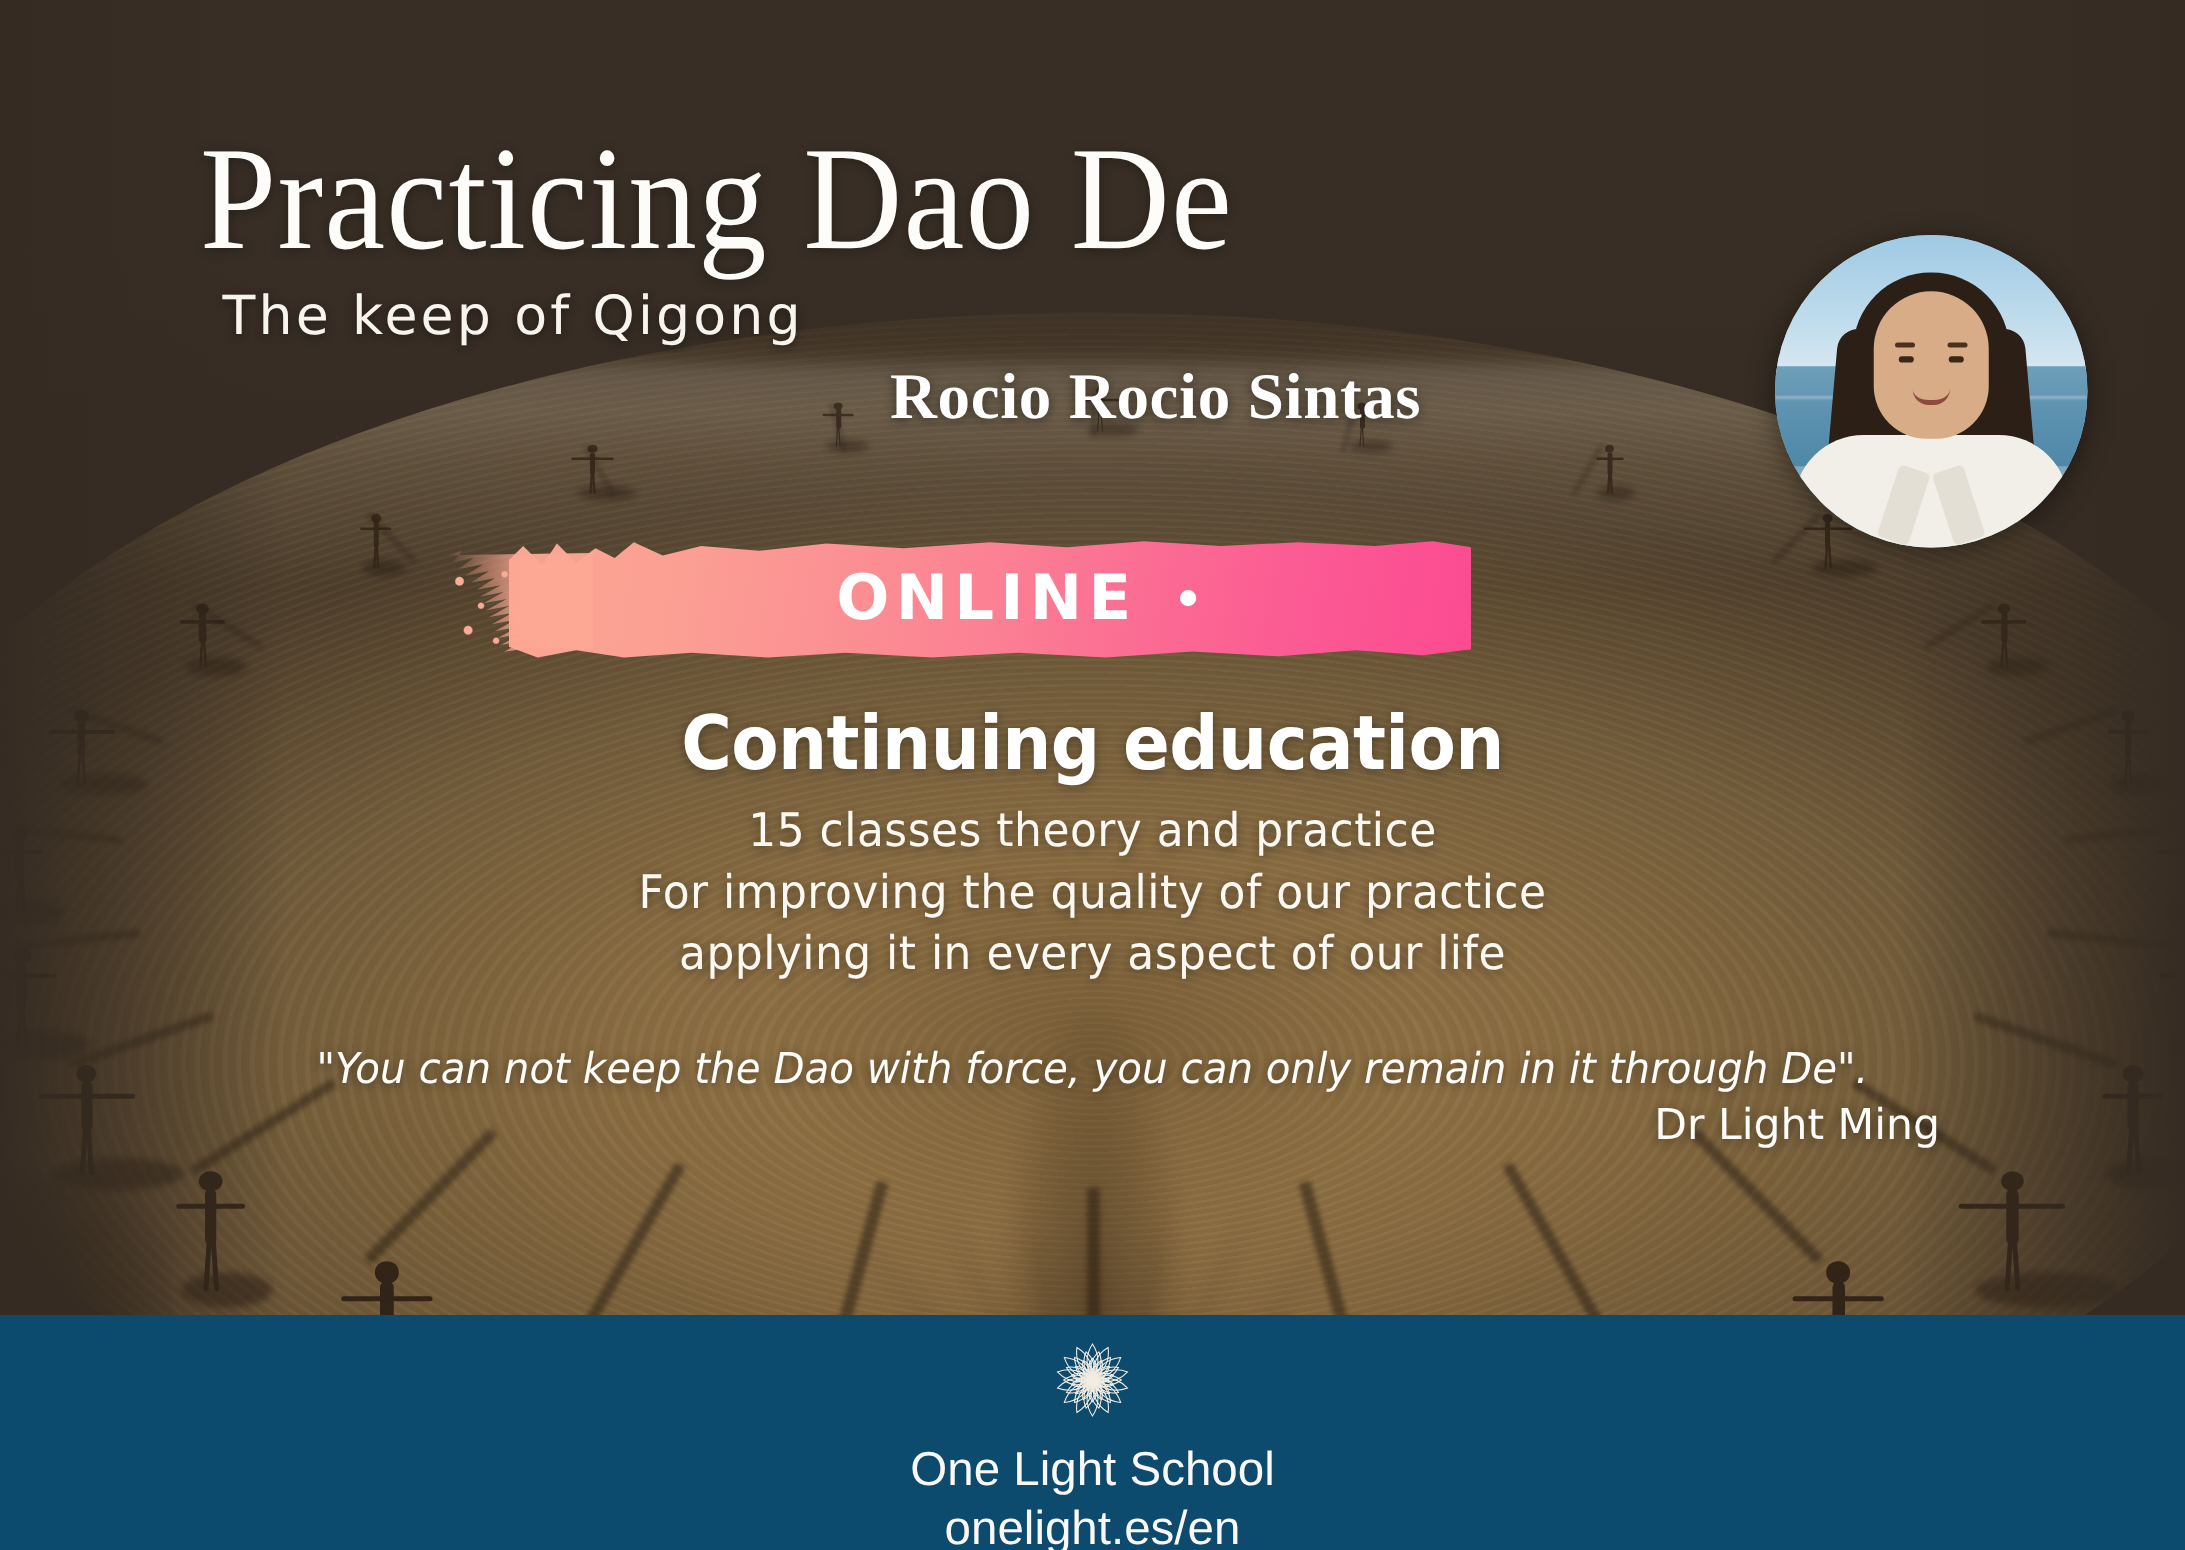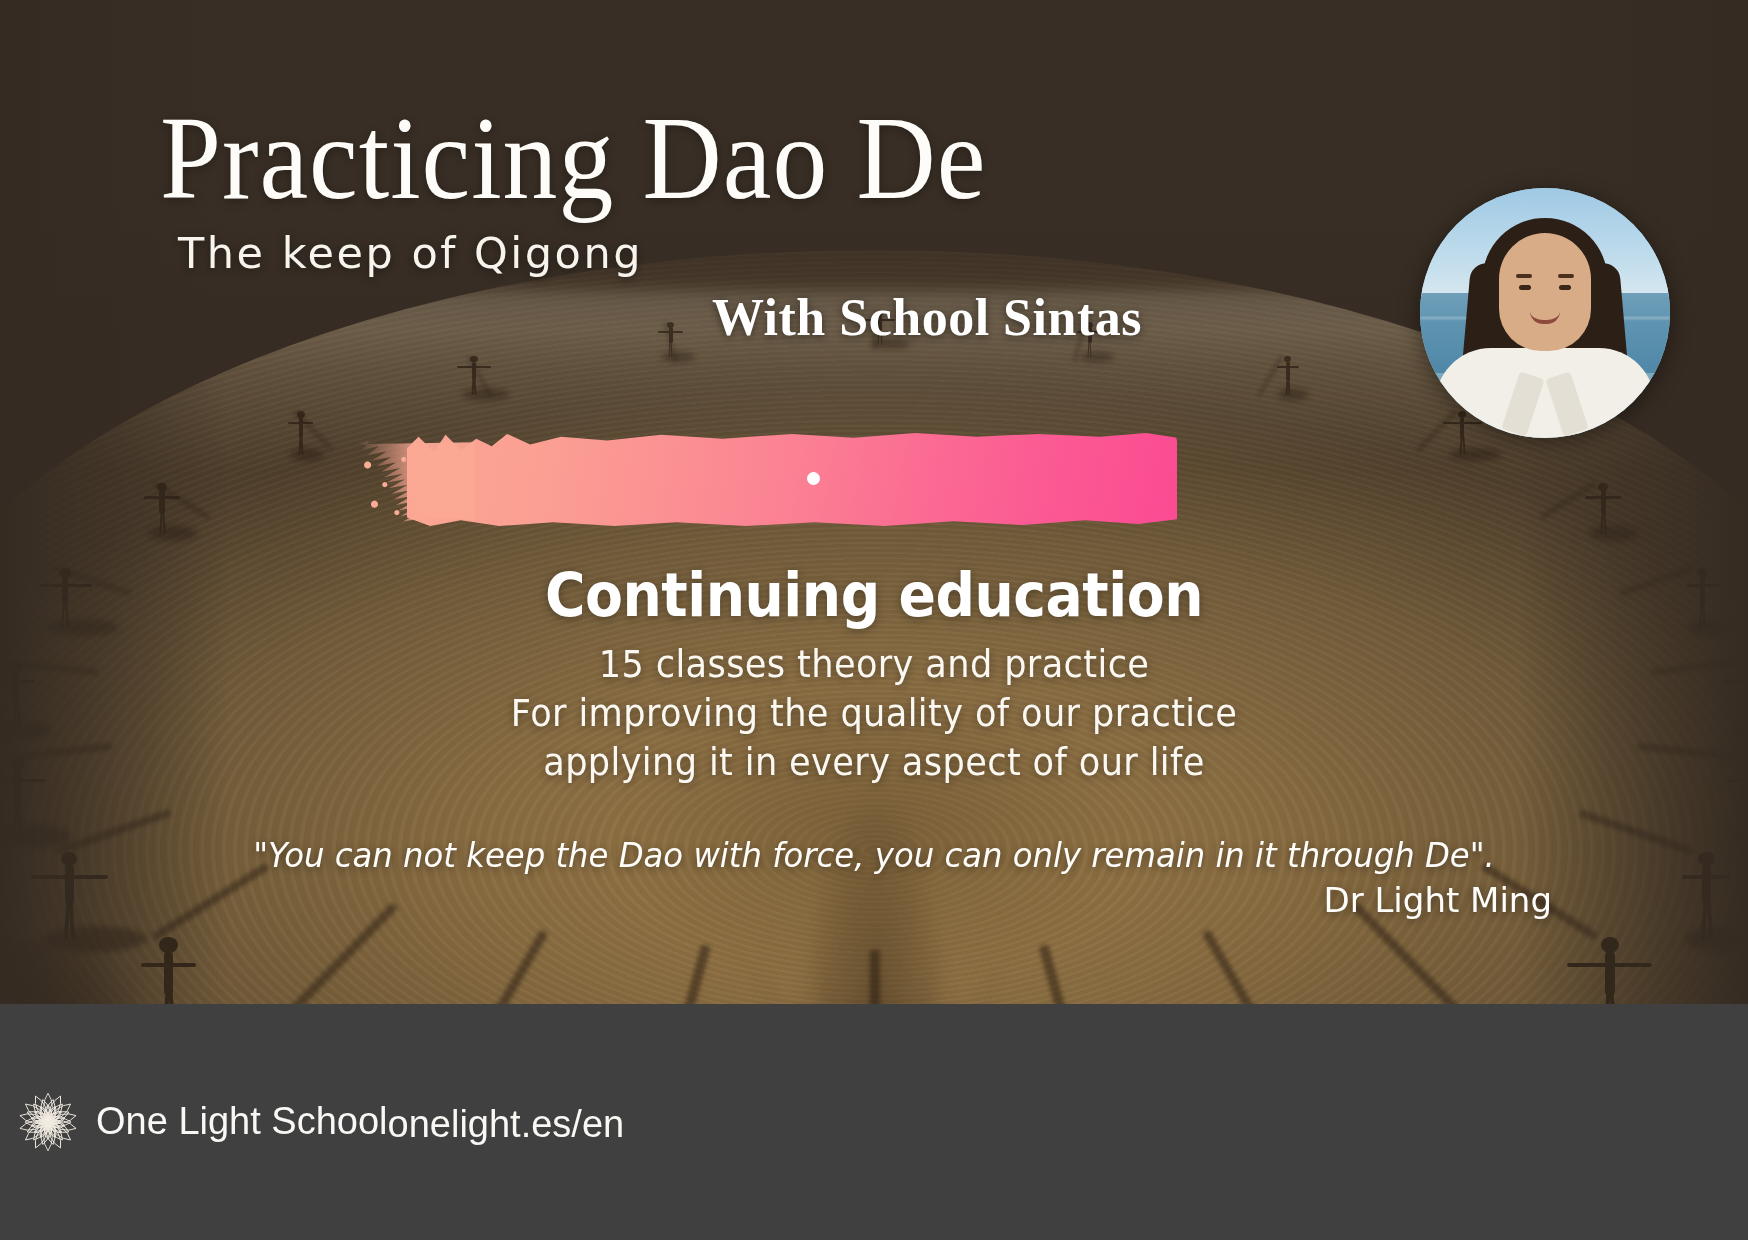--- a/index.html
+++ b/index.html
@@ -296,23 +296,23 @@
   .attrib{
     position:absolute; right:196px; top:880px;
     font-family:"DejaVu Sans", sans-serif;
     font-size:34px;
     color:#fefdfa;
     text-shadow:0 2px 9px rgba(0,0,0,0.45);
   }
 
   
   .footer{
-    position:absolute; left:0; bottom:0; width:100%; height:236px;
-    background:#404040;
-    display:flex; flex-direction:row; align-items:center;
+    position:absolute; left:0; bottom:0; width:100%; height:188px;
+    background:#0c4a6e;
+    display:flex; flex-direction:column; align-items:center;
   }
   .mandala{ margin-top:4px; }
   .footer-name{
     font-family:"Liberation Sans", sans-serif;
     font-size:38px; color:#faf8f4; margin-top:-2px;
   }
   .footer-url{
     font-family:"Liberation Sans", sans-serif;
     font-size:38px; color:#faf8f4; margin-top:4px;
   }
@@ -651,21 +651,21 @@
   </div>
 
   <div class="top-shade"></div>
   <div class="side-shade-l"></div>
   <div class="side-shade-r"></div>
 
   <div class="layer">
 
     <div class="title">Practicing Dao De</div>
     <div class="subtitle">The keep of Qigong</div>
-    <div class="with-name">With School Sintas</div>
+    <div class="with-name">Rocio Rocio Sintas</div>
 
     <div class="portrait">
       <div class="p-sky"></div>
       <div class="p-sea"></div>
       <div class="p-shore"></div>
       <div class="p-hair-side-l"></div>
       <div class="p-hair-side-r"></div>
       <div class="p-hair"></div>
       <div class="p-shirt">
         <div class="p-collar-l"></div>
@@ -678,20 +678,21 @@
           <div class="p-eye r"></div>
         <div class="p-smile"></div>
       </div>
     </div>
 
     <div class="banner-wrap">
       <div class="brush-main"></div>
       <div class="brush-frays"></div>
       <div class="brush-specks"></div>
       <div class="banner-text">
+        <span>ONLINE</span>
         <span class="banner-dot"></span>
       </div>
     </div>
 
     <div class="ce-head">Continuing education</div>
 
     <div class="body-copy">
       <div>15 classes theory and practice</div>
       <div>For improving the quality of our practice</div>
       <div>applying it in every aspect of our life</div>

